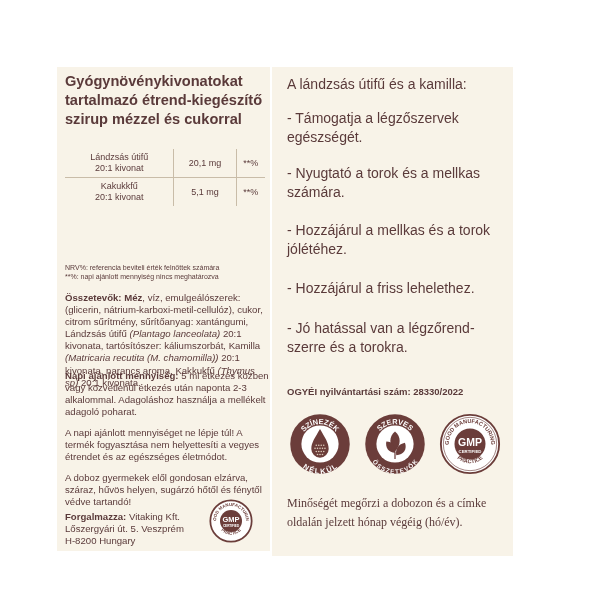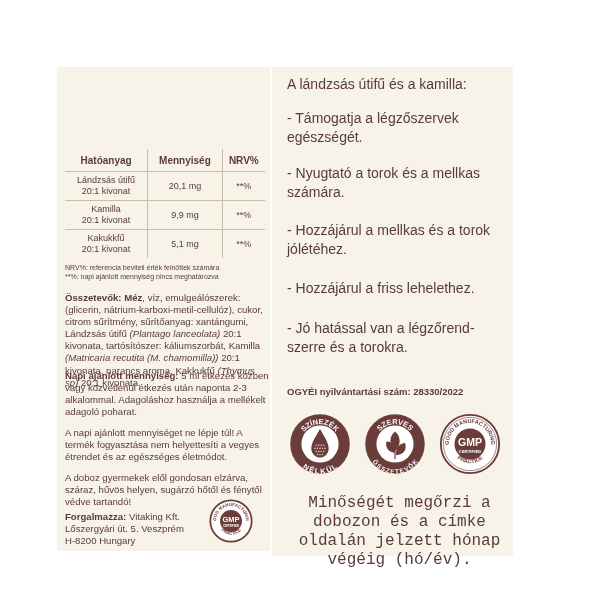--- a/index.html
+++ b/index.html
@@ -15,41 +15,32 @@
   table.ing td { text-align:center; height:28px; padding:0; line-height:11px; border-bottom:1px solid #c9bca8; }
   table.ing tr:last-child td { border-bottom:none; }
   table.ing th + th, table.ing td + td { border-left:1px solid #c9bca8; }
   .note { position:absolute; left:8px; font-size:7px; line-height:9px; color:#5a3a3a; }
   .para { position:absolute; left:8px; width:205px; font-size:9.6px; line-height:12.1px; color:#5a3a3a; }
   .para b { font-weight:bold; }
   .para i { font-style:italic; }
   .rtext { position:absolute; left:15px; width:225px; font-size:14px; line-height:19px; color:#5a3a3a; }
   .reg { position:absolute; left:15px; top:319px; font-size:9.5px; font-weight:bold; color:#5a3a3a; }
   .badge { position:absolute; }
-  .best { position:absolute; left:15px; top:427px; width:225px; font-size:16px; line-height:19px; font-family:Liberation Mono, monospace; color:#5a3a3a;text-align:center; }
+  .best { position:absolute; left:15px; top:427px; width:225px; font-size:12px; line-height:19px; font-family:Liberation Serif, serif; color:#5a3a3a; }
 </style>
 </head>
 <body>
 
 <div id="left" class="panel">
+  <div class="title">Gyógynövénykivonatokat tartalmazó étrend-kiegészítő szirup mézzel és cukorral</div>
   <table class="ing">
     <tbody>
-        <tr>
-      <th>Hatóanyag</th>
-      <th>Mennyiség</th>
-      <th>NRV%</th>
-    </tr>
     <tr>
       <td><span>Lándzsás útifű</span><br><span>20:1 kivonat</span></td>
       <td>20,1 mg</td>
-      <td>**%</td>
-    </tr>
-    <tr>
-      <td><span>Kamilla</span><br><span>20:1 kivonat</span></td>
-      <td>9,9 mg</td>
       <td>**%</td>
     </tr>
     <tr>
       <td><span>Kakukkfű</span><br><span>20:1 kivonat</span></td>
       <td>5,1 mg</td>
       <td>**%</td>
     </tr>
   </tbody>
     </table>
   <div class="note" style="top:196px;">NRV%: referencia beviteli érték felnőttek számára</div>

